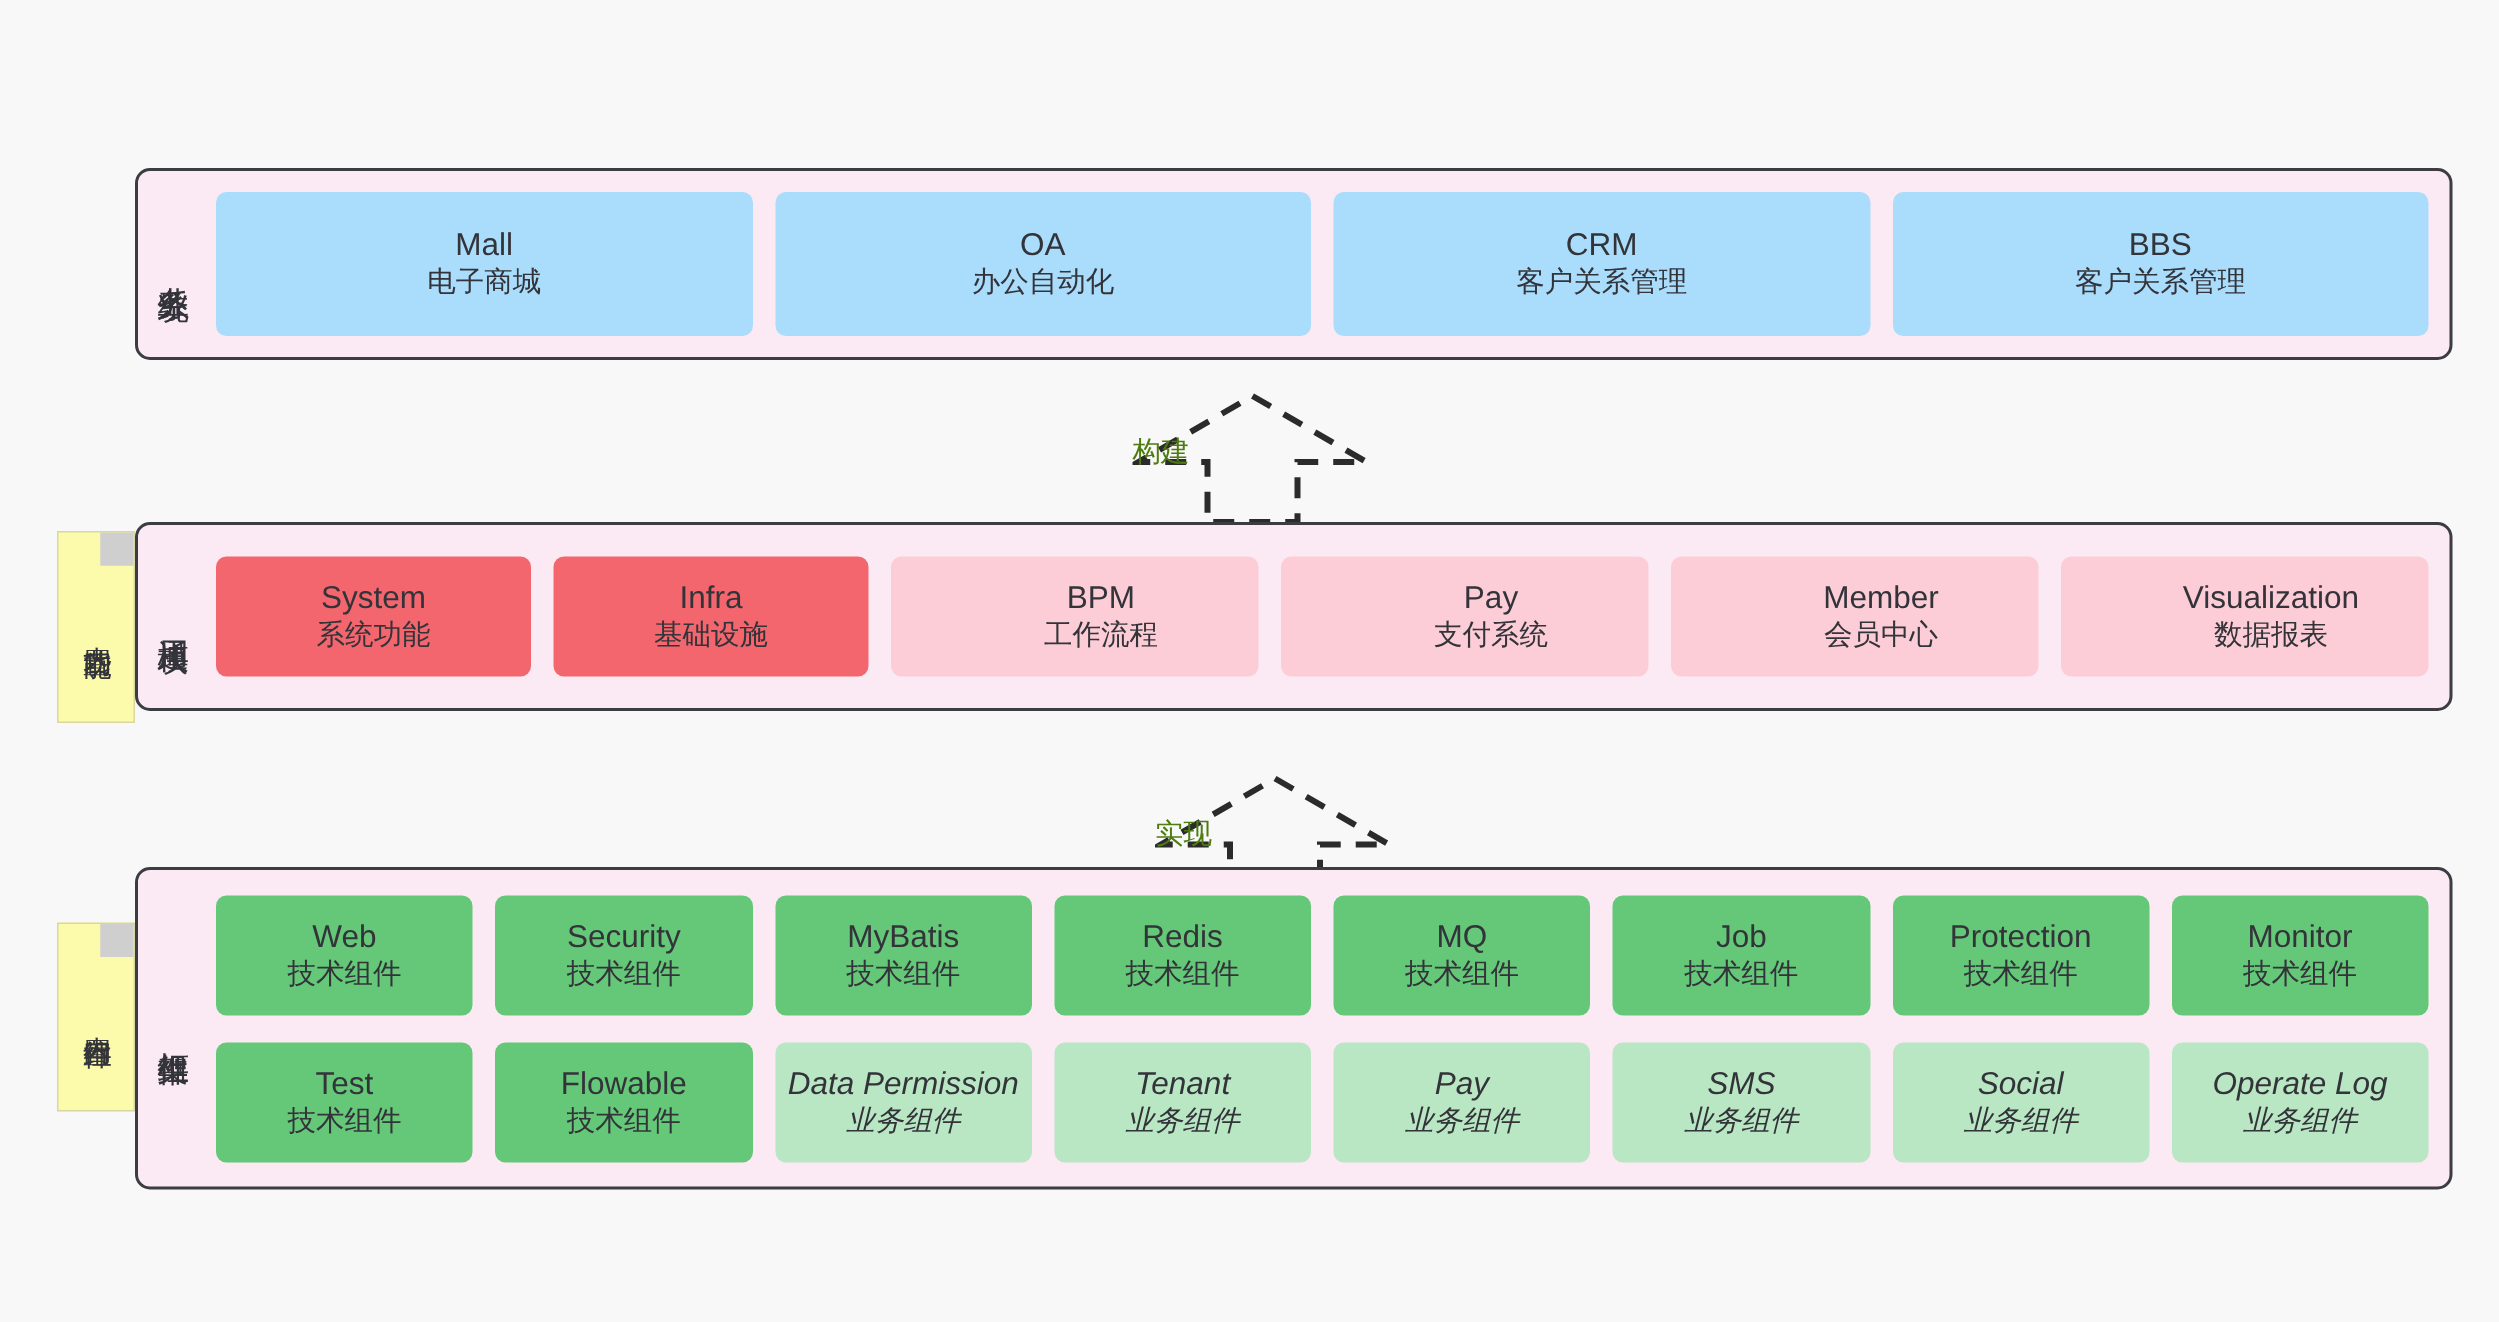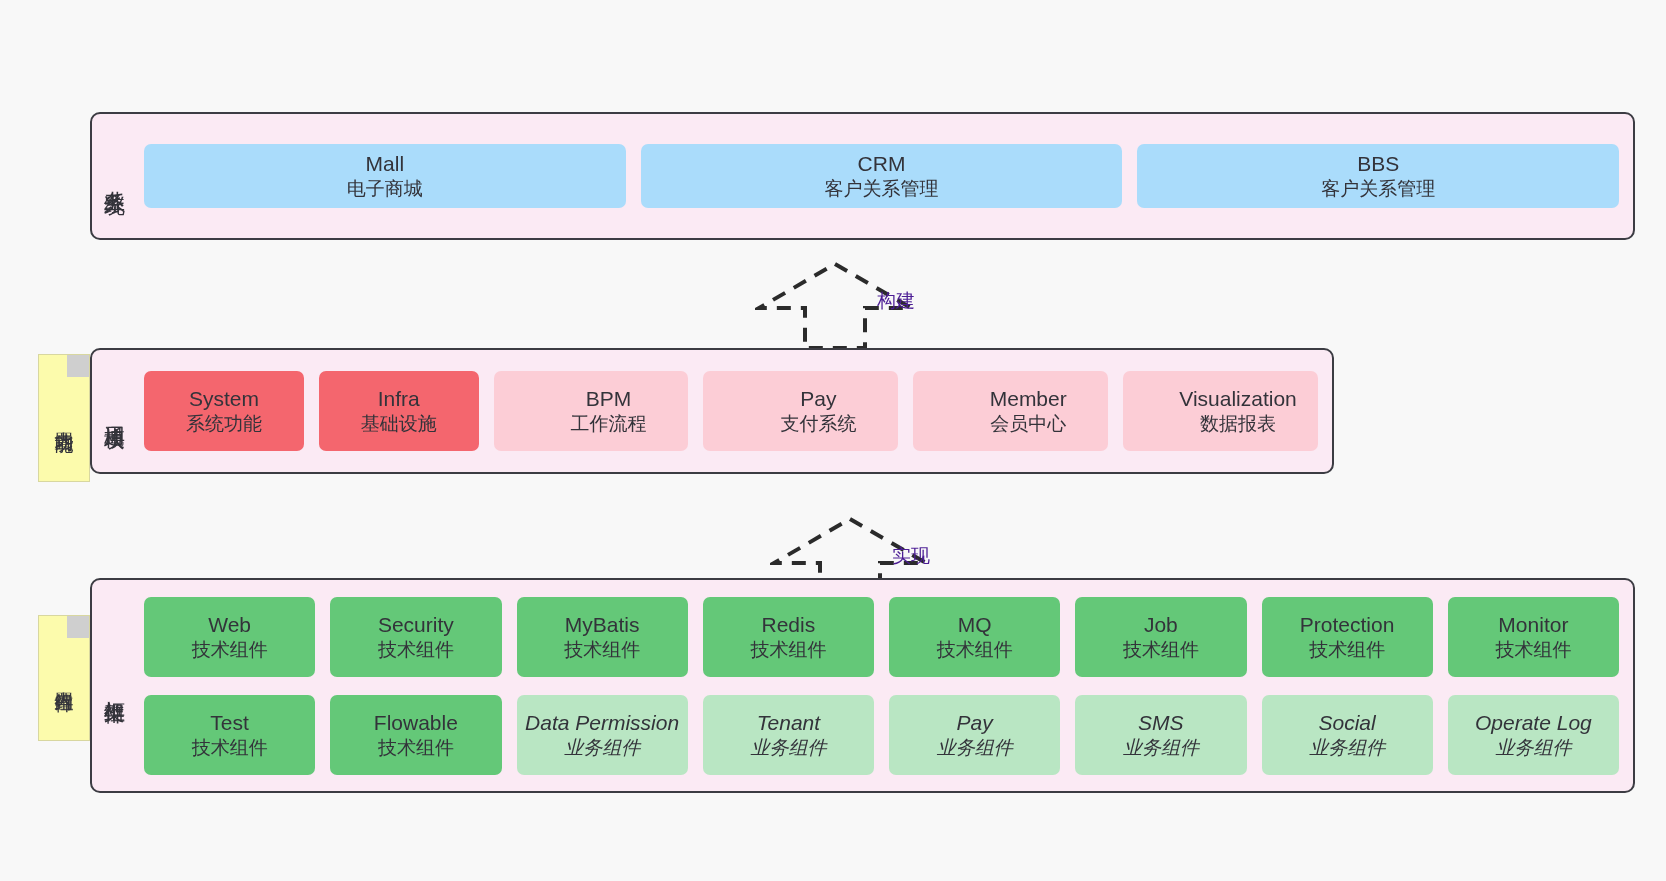--- a/index.html
+++ b/index.html
@@ -79,24 +79,24 @@
   .cell .cn {
     font-size: 19px;
     white-space: nowrap;
   }
   .cell.wrap .en { white-space: normal; }
 
   
   #layer-business {
     left: 90px; top: 112px; width: 1545px; height: 128px;
   }
-  #layer-business .cell { height: 64px; background: #aadcfb; }
+  #layer-business .cell { height: 96px; background: #aadcfb; }
 
   #layer-modules {
-    left: 90px; top: 348px; width: 1244px; height: 126px;
+    left: 90px; top: 348px; width: 1545px; height: 126px;
   }
   #layer-modules .cell { height: 80px; }
   .mod-strong { background: #f4666e; }
   .mod-light  { background: #fccdd6; padding-left: 41px; }
 
   #layer-framework {
     left: 90px; top: 578px; width: 1545px; height: 215px;
   }
   #layer-framework .cell { height: 80px; }
   .fw-tech { background: #64c878; }
@@ -145,42 +145,46 @@
   .arrow {
     position: absolute;
     width: 160px;
     height: 92px;
   }
   .arrow svg { display: block; }
   .arrow-label {
     position: absolute;
     left: 0; right: 0;
     bottom: 4px;
-    text-align: right;
+    text-align: left;
     font-size: 19px;
-    color: #4c1d95;
+    color: #4d7c0f;
     user-select: none;
   }
   #arrow-build { left: 755px; top: 260px; }
   #arrow-implement { left: 770px; top: 515px; }
 </style>
 </head>
 <body>
 
 <div id="canvas">
 
   <div class="layer" id="layer-business">
     <div class="layer-title">业务系统</div>
     <div class="layer-body">
       <div class="row">
         <div class="cell">
           <span class="en">Mall</span>
           <span class="cn">电子商城</span>
         </div>
         <div class="cell">
+          <span class="en">OA</span>
+          <span class="cn">办公自动化</span>
+        </div>
+        <div class="cell">
           <span class="en">CRM</span>
           <span class="cn">客户关系管理</span>
         </div>
         <div class="cell">
           <span class="en">BBS</span>
           <span class="cn">客户关系管理</span>
         </div>
       </div>
     </div>
   </div>

